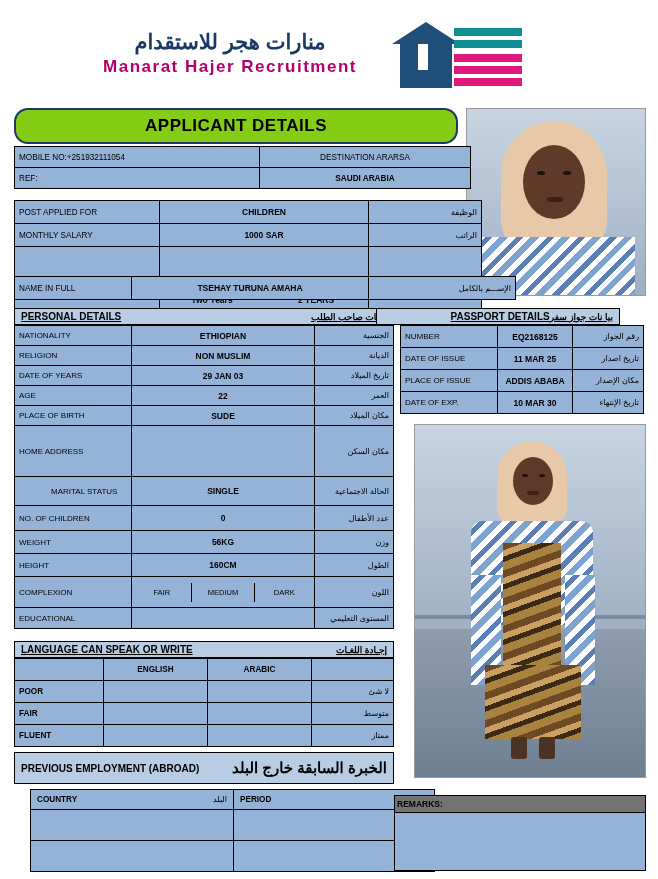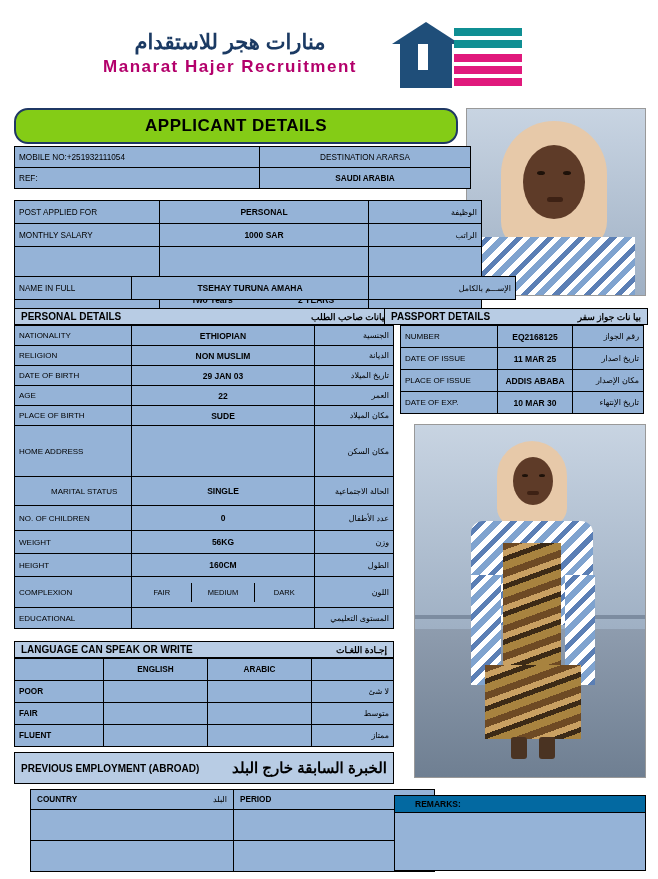--- a/index.html
+++ b/index.html
@@ -189,33 +189,34 @@
   
   .sec-head {
     background: #b8cce4;
     border: 1px solid #000;
     display: flex;
     align-items: center;
     justify-content: space-between;
     padding: 0 6px;
     box-sizing: border-box;
     height: 17px;
+    text-decoration: underline;
   }
   .sec-head .en { font-size: 10px; font-weight: bold; }
   .sec-head .arx { font-size: 9px; direction: rtl; font-weight: bold; }
 
   
   .personal-head { position: absolute; left: 14px; top: 308px; width: 380px; }
   .personal-table { position: absolute; left: 14px; top: 325px; width: 380px; }
   .personal-table td { height: 15px; }
   .personal-table td.lbl { width: 108px; font-size: 8px; }
   .personal-table td.arl { width: 70px; }
 
   
-  .passport-head { position: absolute; left: 384px; top: 308px; width: 264px; }
+  .passport-head { position: absolute; left: 376px; top: 308px; width: 244px; justify-content: flex-end; }
   .passport-table { position: absolute; left: 400px; top: 325px; width: 244px; }
   .passport-table td { height: 17px; }
   .passport-table td.lbl { width: 88px; font-size: 8px; }
   .passport-table td.arl { width: 62px; }
 
   
   .lang-head { position: absolute; left: 14px; top: 641px; width: 380px; }
   .lang-table { position: absolute; left: 14px; top: 658px; width: 380px; }
   .lang-table td { height: 17px; }
   .lang-table td.c1 { width: 80px; }
@@ -232,22 +233,22 @@
     left: 394px;
     top: 795px;
     width: 250px;
     height: 74px;
     border: 1px solid #000;
     background: #95b3d7;
   }
   .remarks .rlab {
     font-size: 8.5px;
     font-weight: bold;
-    padding: 3px 20px;
-    background: #0369a1;
+    padding: 3px 2px;
+    background: #737373;
     border-bottom: 1px solid #000;
   }
 </style>
 </head>
 <body>
 
 <div class="page">
 
   <div class="header">
     <div class="logo-text">
@@ -290,21 +291,21 @@
       <td class="fill">REF:</td>
       <td class="fill ctr bold">SAUDI ARABIA</td>
     </tr>
   </tbody>
     </table>
 
   <table class="post-table">
     <tbody>
         <tr>
       <td class="fill" style="width:136px;">POST APPLIED FOR</td>
-      <td class="fill val" style="width:200px;">PERSONAL</td>
+      <td class="fill val" style="width:200px;">CHILDREN</td>
       <td class="fill ar" style="width:104px;">الوظيفة</td>
     </tr>
     <tr>
       <td class="fill">MONTHLY SALARY</td>
       <td class="fill val">1000 SAR</td>
       <td class="fill ar">الراتب</td>
     </tr>
     <tr>
       <td class="fill">CONTRACT PERIOD</td>
       <td class="fill" style="padding:0;">
@@ -342,21 +343,21 @@
       <td class="lbl fill">NATIONALITY</td>
       <td class="fill val">ETHIOPIAN</td>
       <td class="arl fill ar">الجنسية</td>
     </tr>
     <tr>
       <td class="lbl fill">RELIGION</td>
       <td class="fill val">NON MUSLIM</td>
       <td class="arl fill ar">الديانة</td>
     </tr>
     <tr>
-      <td class="lbl fill">DATE OF BIRTH</td>
+      <td class="lbl fill">DATE OF YEARS</td>
       <td class="fill val">29 JAN 03</td>
       <td class="arl fill ar">تاريخ الميلاد</td>
     </tr>
     <tr>
       <td class="lbl fill">AGE</td>
       <td class="fill val">22</td>
       <td class="arl fill ar">العمر</td>
     </tr>
     <tr>
       <td class="lbl fill">PLACE OF BIRTH</td>

